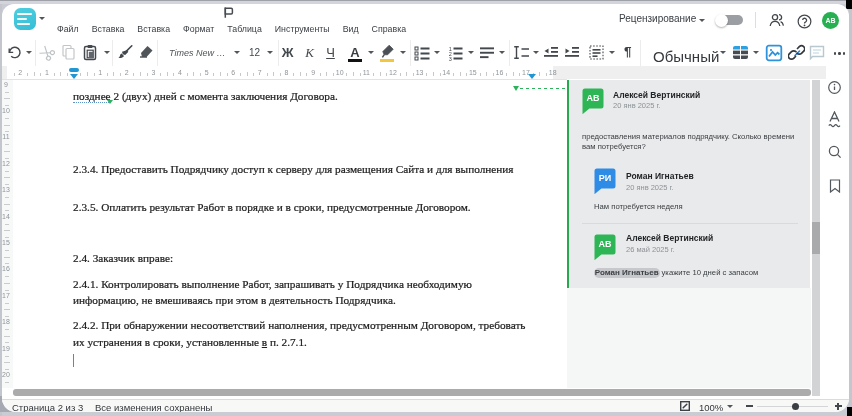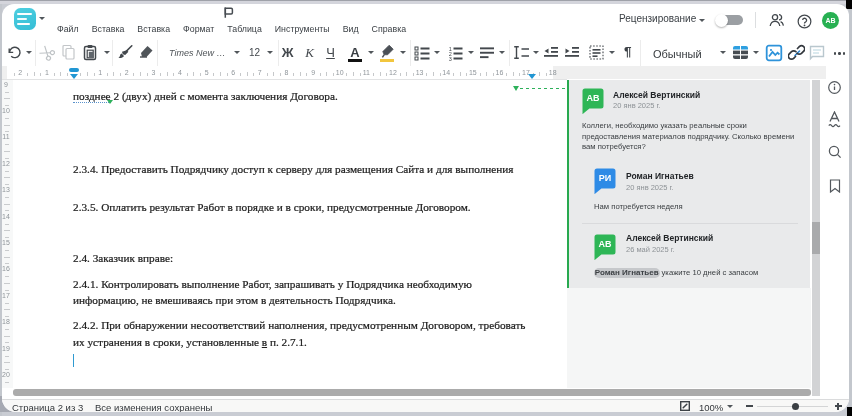--- a/index.html
+++ b/index.html
@@ -180,21 +180,21 @@
       </svg>
 <svg class="abs" style="left:588px;top:44px" width="17" height="17" viewBox="0 0 17 17">
         <rect x="2" y="2" width="13" height="13" fill="none" stroke="#43484d" stroke-width="1.1" stroke-dasharray="1.6 1.5"></rect>
         <rect x="4.5" y="5" width="8" height="1.6" fill="#43484d"></rect>
         <rect x="4.5" y="8.2" width="8" height="1.6" fill="#43484d"></rect>
         <rect x="4.5" y="11.4" width="5" height="1.6" fill="#43484d"></rect>
       </svg>
 <div class="car" style="left:609px;top:51px"></div>
 <div class="abs" style="left:624px;top:44px;font-size:13.5px;font-weight:bold;color:#3d4247">¶</div>
 <div class="sep" style="left:640px"></div>
-<div class="abs" style="left:653px;top:47.5px;font-size:11px;color:#35393d">Обычный</div>
+<div class="abs" style="left:653px;top:47.5px;font-size:15px;color:#35393d">Обычный</div>
 <div class="car" style="left:720px;top:51px"></div>
 <svg class="abs" style="left:732.5px;top:46px" width="15" height="14" viewBox="0 0 15 14">
         <g>
           <path d="M0 2a2 2 0 0 1 2-2h5v3.4H0z" fill="#2e9fe0"></path>
           <path d="M8 0h5a2 2 0 0 1 2 2v1.4H8z" fill="#2e9fe0"></path>
           <rect x="0" y="4.6" width="7" height="3.6" fill="#474c52"></rect>
           <rect x="8" y="4.6" width="7" height="3.6" fill="#474c52"></rect>
           <path d="M0 9.4h7V13H2a2 2 0 0 1-2-2z" fill="#474c52"></path>
           <path d="M8 9.4h7V11a2 2 0 0 1-2 2H8z" fill="#474c52"></path>
         </g>
@@ -372,21 +372,20 @@
 
 <div class="abs" style="left:568.7px;top:79.5px;width:241.8px;height:208px;background:#e9eaeb"></div>
 <div class="abs" style="left:566.5px;top:287.5px;width:244px;height:100.5px;background:#f5f6f6"></div>
 <div class="abs" style="left:566.5px;top:79.5px;width:2.2px;height:208px;background:#28a94f"></div>
 <svg class="av" style="left:582px;top:87.9px" viewBox="0 0 22 26">
         <path d="M0.5 3A2.5 2.5 0 0 1 3 0.5H19A2.5 2.5 0 0 1 21.5 3V18A2.5 2.5 0 0 1 19 20.5H7.4L0.5 26.2Z" fill="#2eb656"></path>
         <text x="11" y="13" font-size="9" font-weight="bold" fill="#fff" text-anchor="middle" font-family="Liberation Sans">АВ</text>
       </svg>
 <div class="cname" style="left:613px;top:89.7px">Алексей Вертинский</div>
 <div class="cdate" style="left:613px;top:101.1px">20 янв 2025 г.</div>
-<div class="cmtxt" style="left:582px;top:120.6px">Коллеги, необходимо указать реальные сроки</div>
 <div class="cmtxt" style="left:582px;top:131.6px">предоставления материалов подрядчику. Сколько времени</div>
 <div class="cmtxt" style="left:582px;top:142px">вам потребуется?</div>
 <svg class="av" style="left:594.3px;top:168.4px" viewBox="0 0 22 26">
         <path d="M0.5 3A2.5 2.5 0 0 1 3 0.5H19A2.5 2.5 0 0 1 21.5 3V18A2.5 2.5 0 0 1 19 20.5H7.4L0.5 26.2Z" fill="#2e8be6"></path>
         <text x="11" y="13" font-size="9" font-weight="bold" fill="#fff" text-anchor="middle" font-family="Liberation Sans">РИ</text>
       </svg>
 <div class="cname" style="left:626px;top:171.1px">Роман Игнатьев</div>
 <div class="cdate" style="left:626px;top:183px">20 янв 2025 г.</div>
 <div class="cmtxt" style="left:594px;top:201.8px">Нам потребуется неделя</div>
 <div class="abs" style="left:582px;top:222.8px;width:216px;height:1px;background:#d9dadc"></div>

